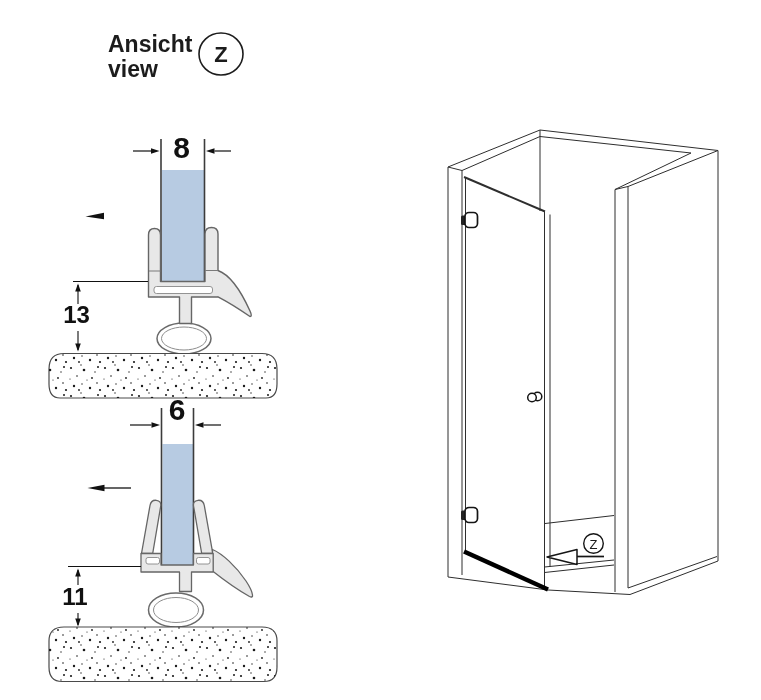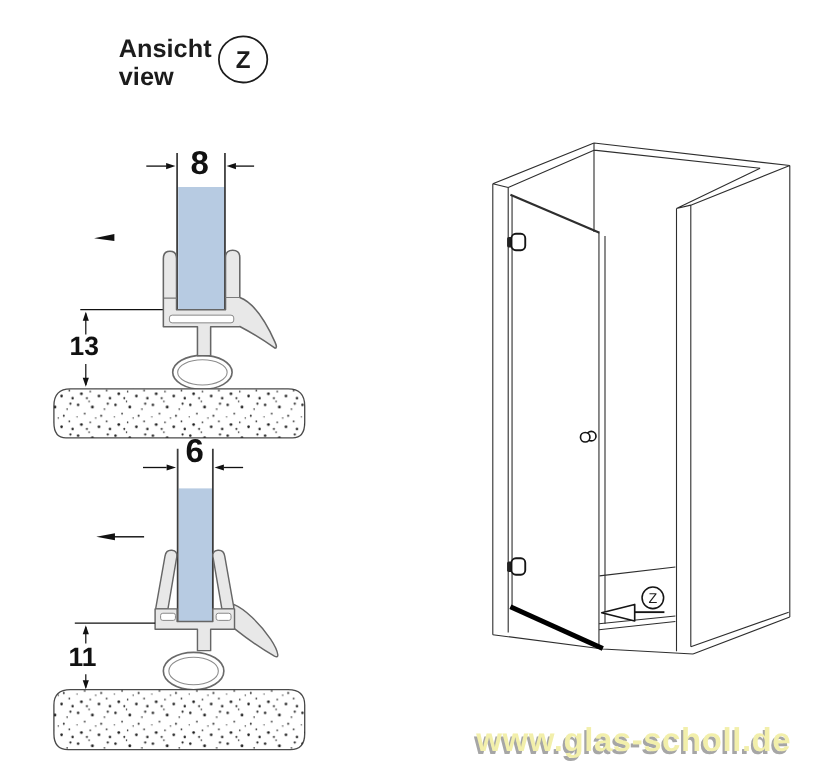--- a/index.html
+++ b/index.html
@@ -171,14 +171,13 @@
 
     <g>
       <circle cx="593.5" cy="543.5" r="9.8" fill="#fff" stroke="#151515" stroke-width="1.4"></circle>
       <text class="zsmall" x="593.5" y="548.5" text-anchor="middle" stroke="none" fill="#1c1c1c">Z</text>
       <path d="M577,556.5 H604" stroke="#151515" stroke-width="1.7"></path>
       <polygon points="547,557 577,549.5 577,564.5" fill="#fff" stroke="#151515" stroke-width="1.5" stroke-linejoin="round"></polygon>
     </g>
   </g>
 </svg>
 
-<div class="wm">www.glas-scholl.de</div>
 </div>
 
 </body></html>

